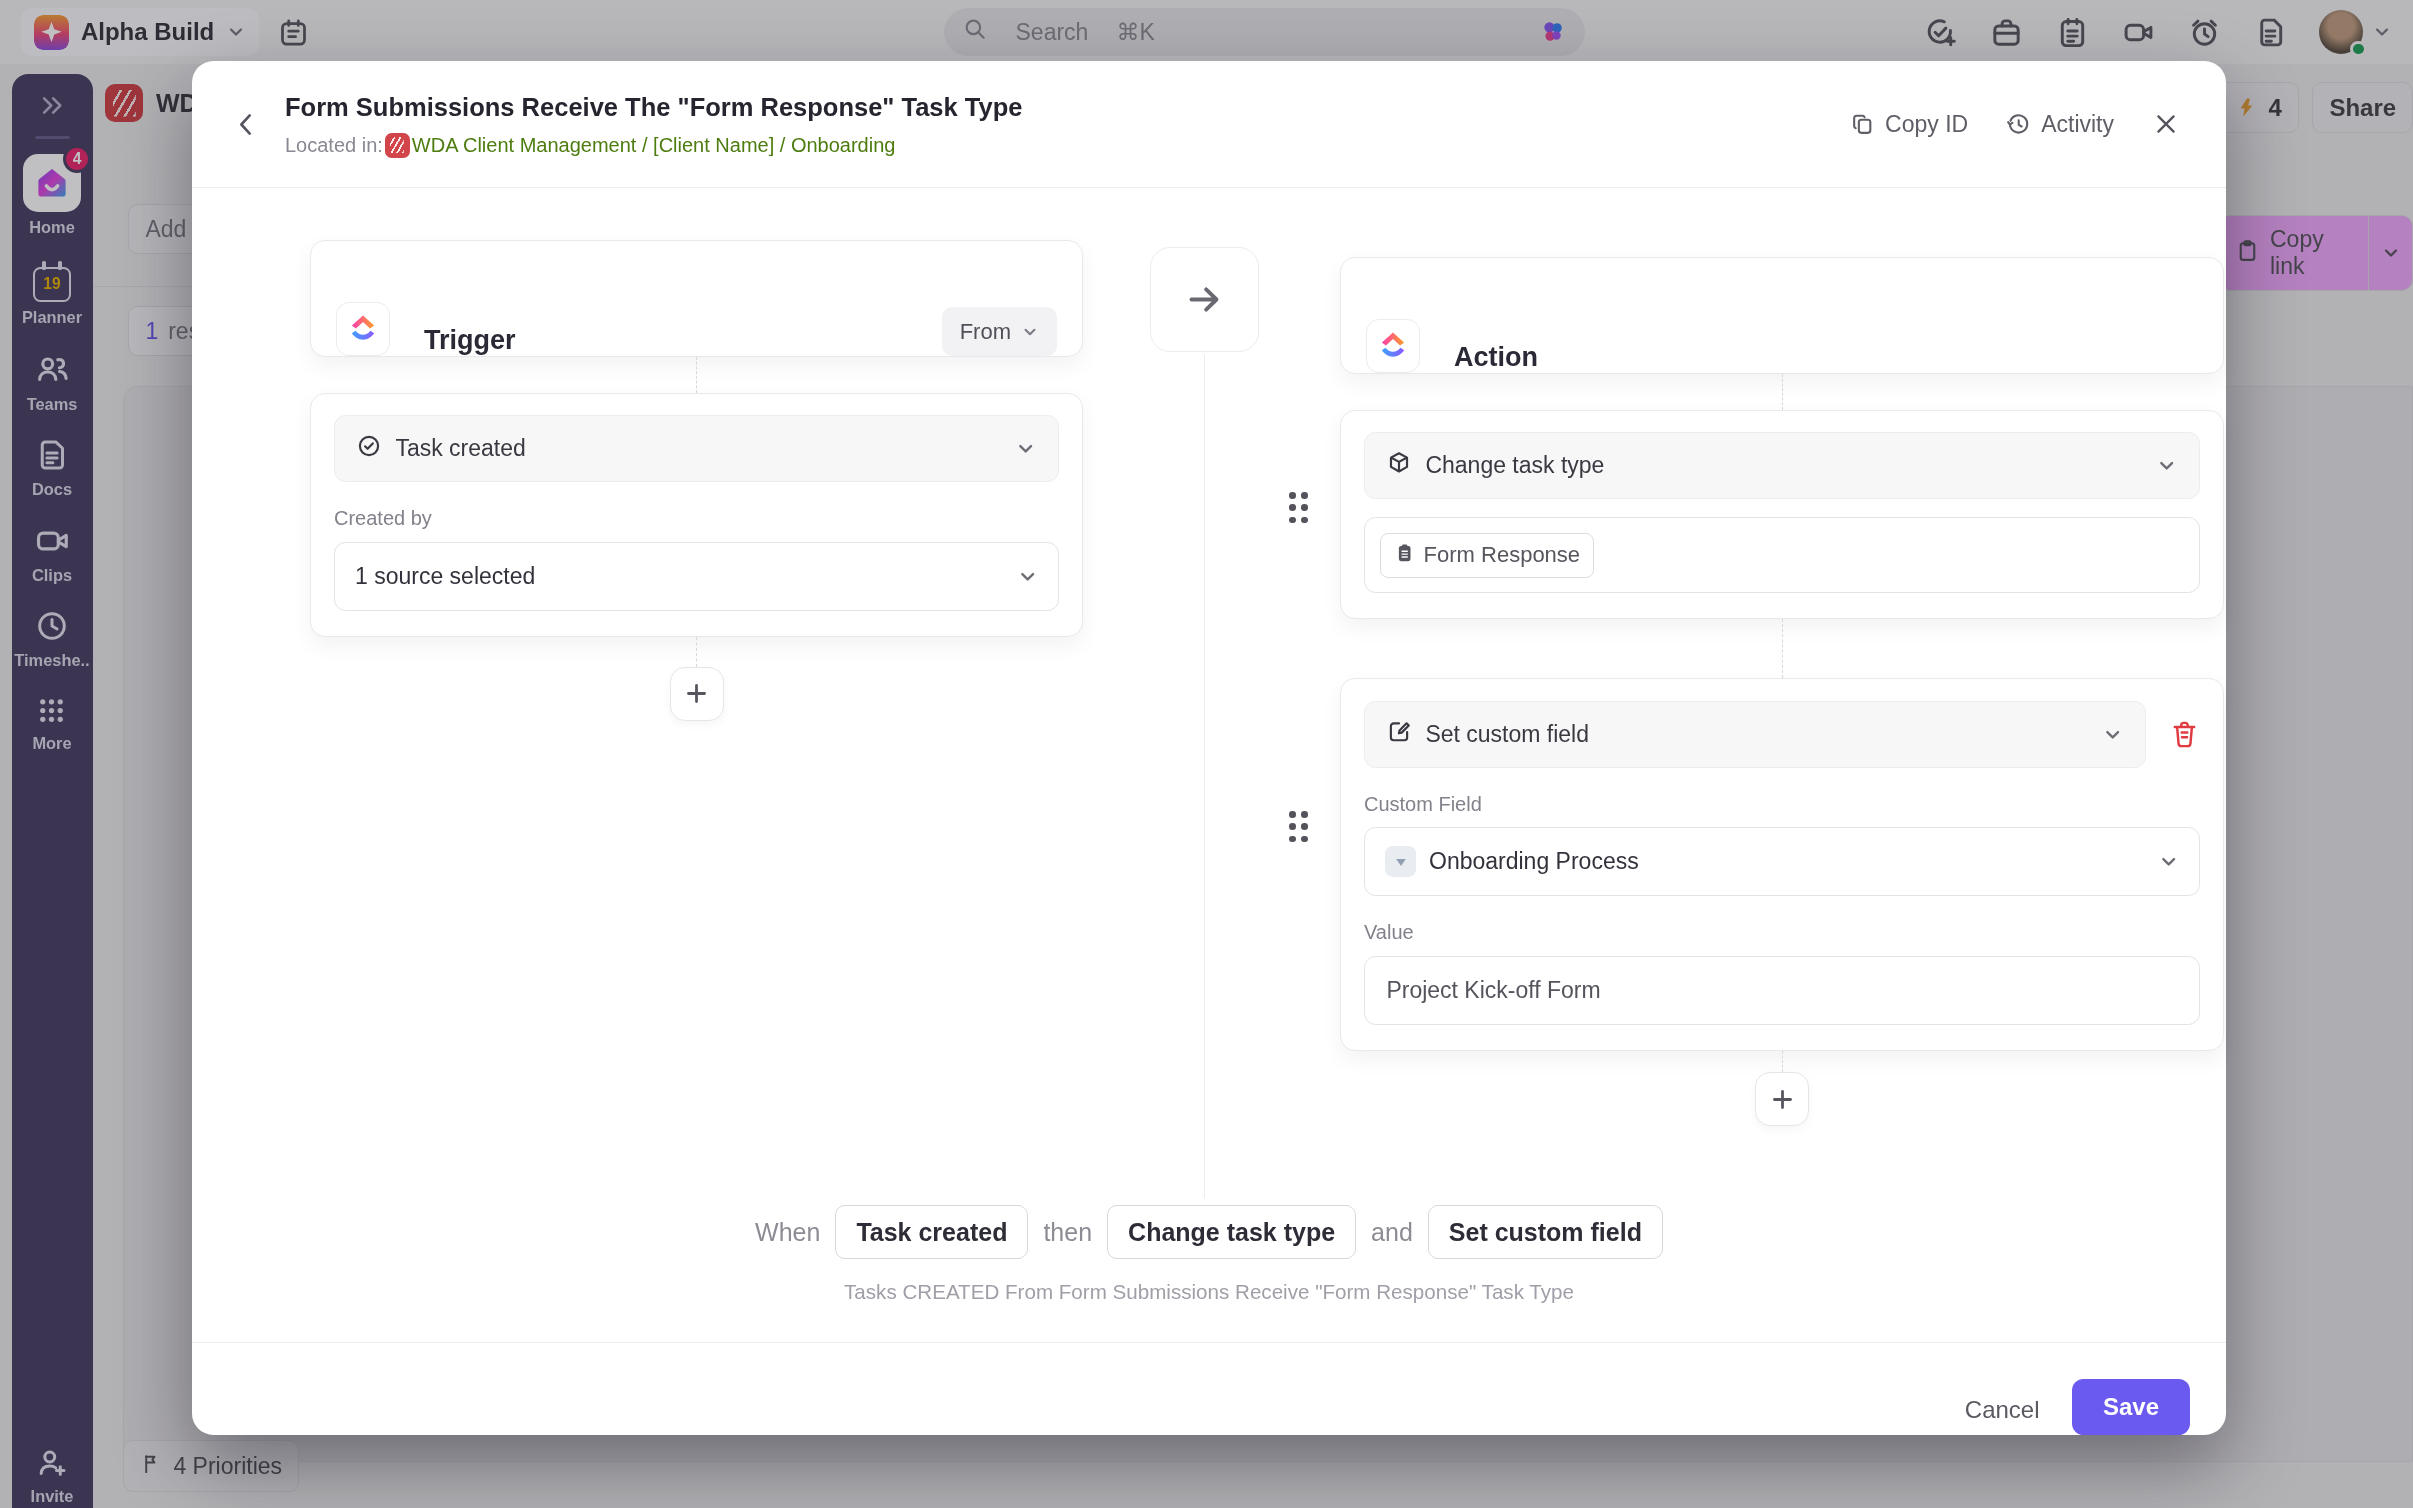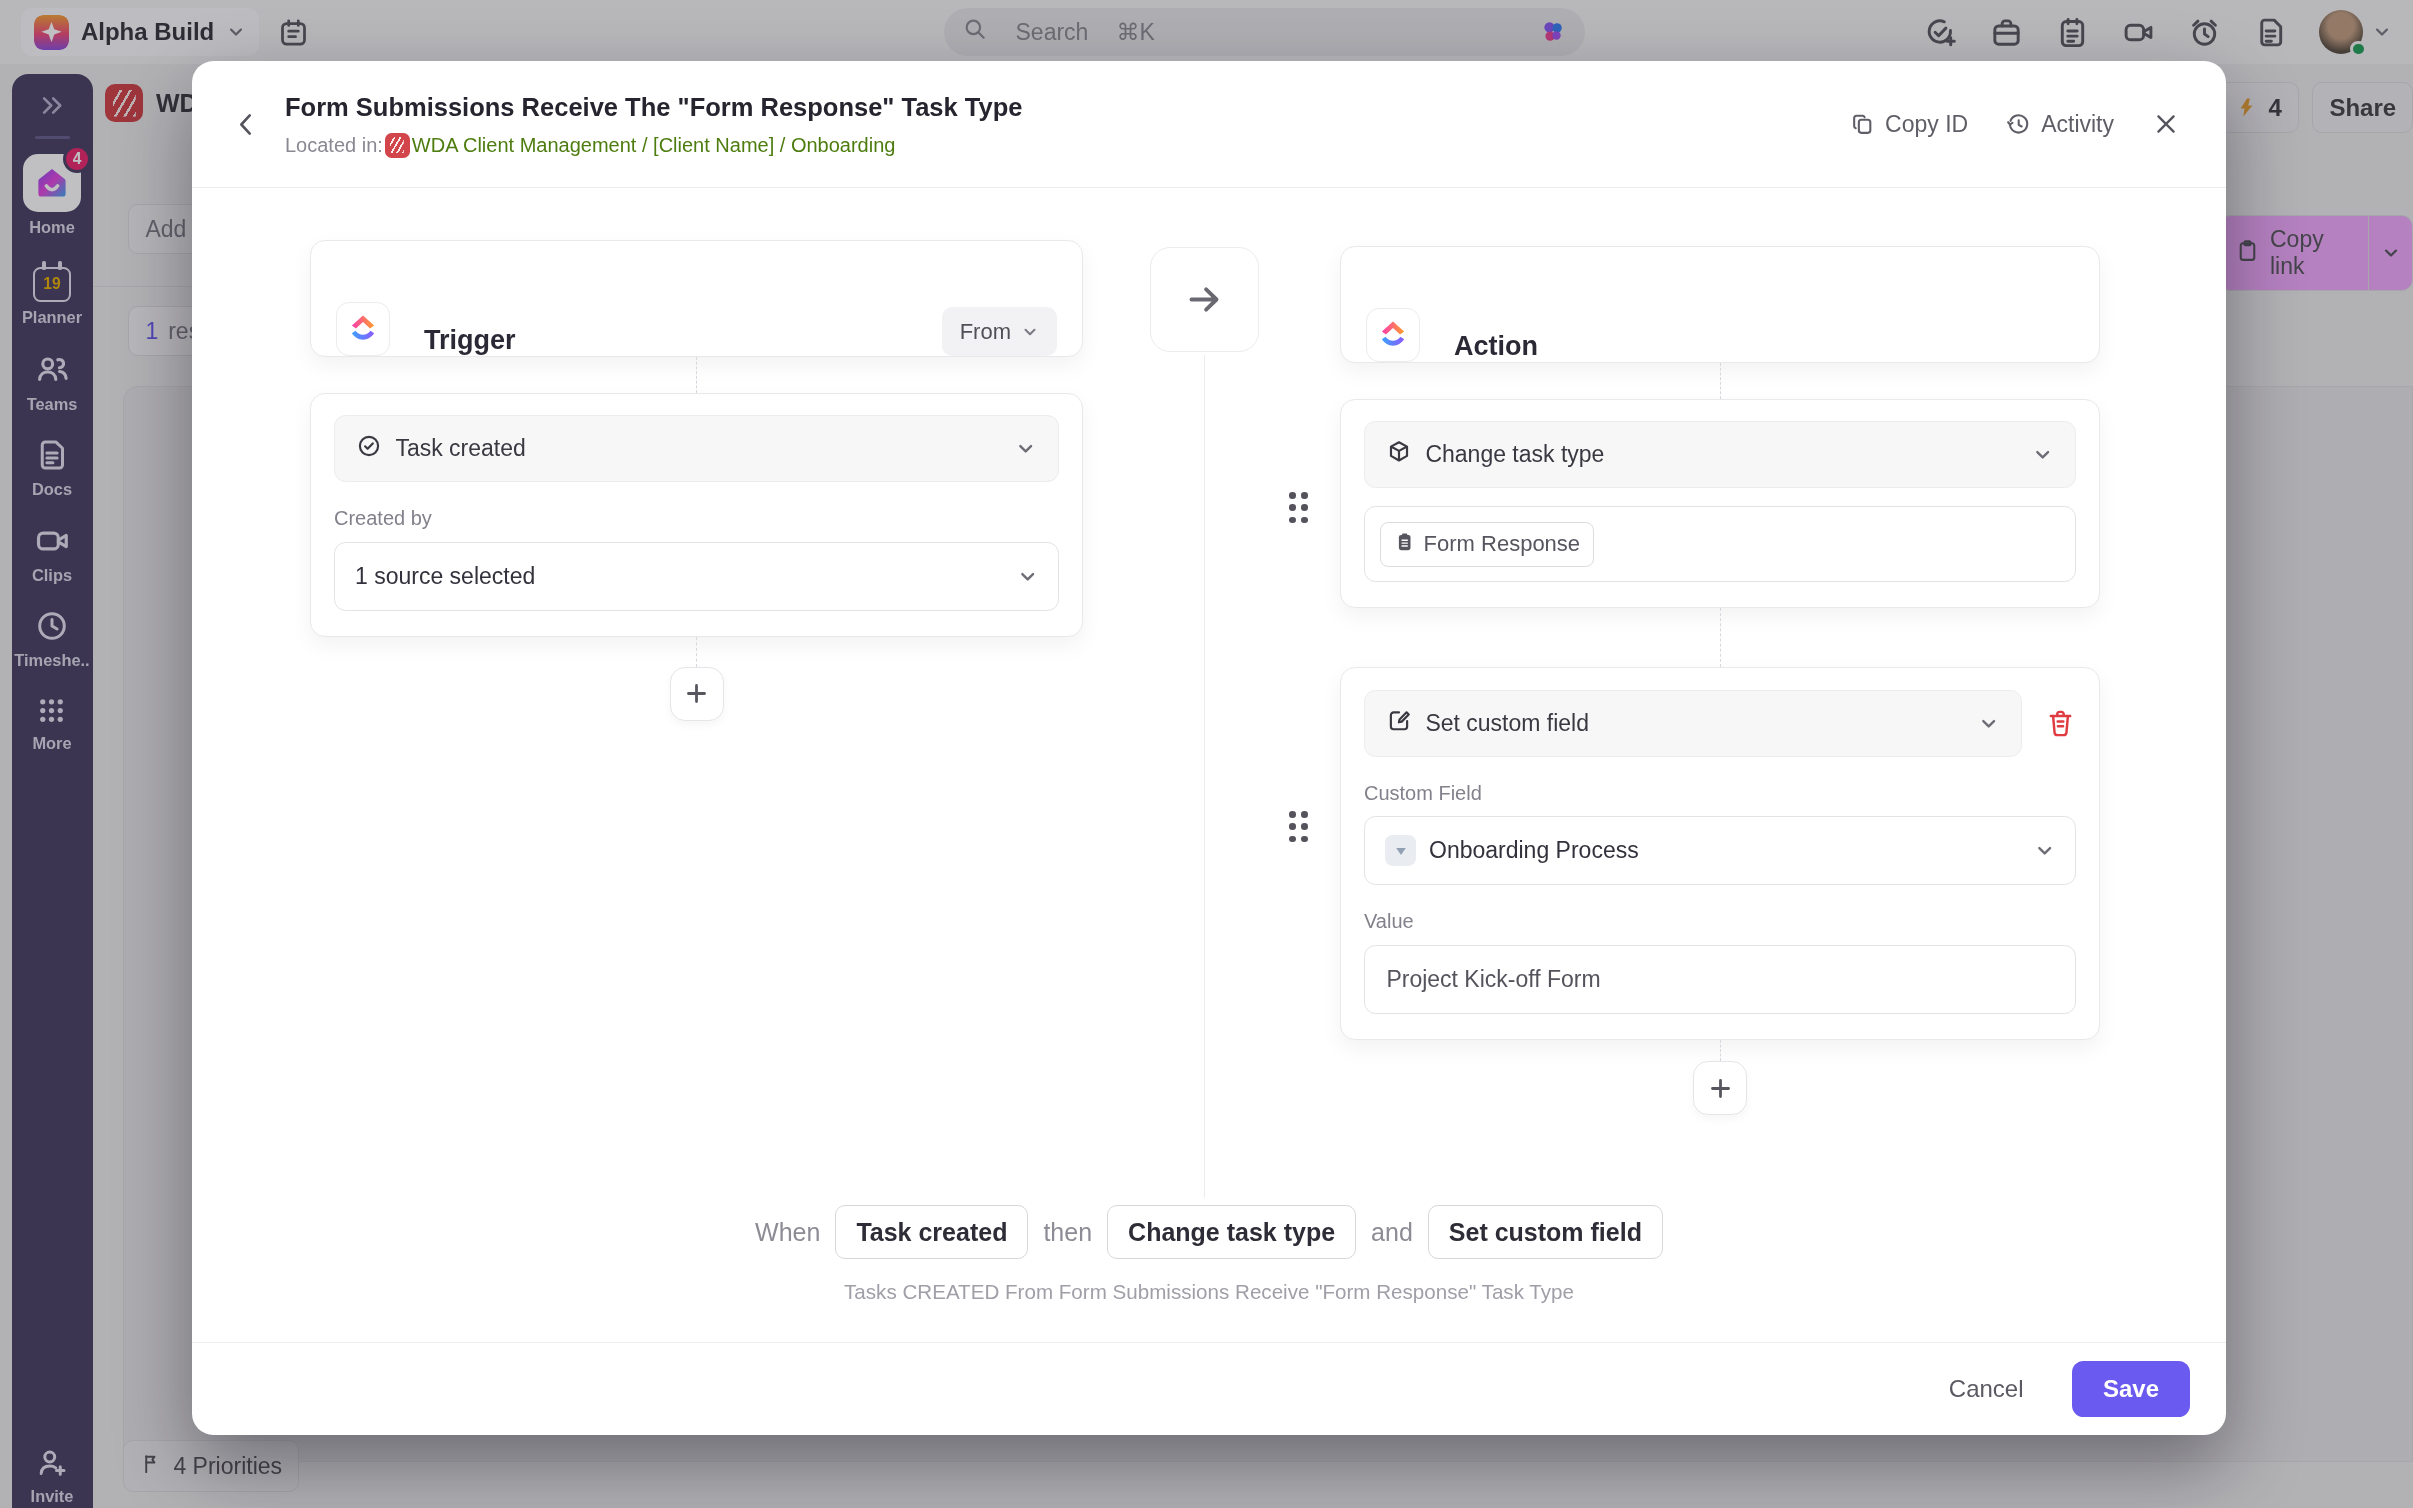--- a/index.html
+++ b/index.html
@@ -67,21 +67,21 @@
   .m-located{display:flex;align-items:center;gap:2px;font-size:20px}
   .m-located .pre{color:#8a8892}
   .m-located .crumb{color:#4d7c0f}
   .wda-mini{width:25px;height:25px;border-radius:6.6px;background:#d2464b;background-image:repeating-linear-gradient(120deg,rgba(255,255,255,0) 0 3.3px,rgba(255,255,255,.9) 3.3px 5px);background-size:55% 65%;background-repeat:no-repeat;background-position:center}
   .m-actions{margin-left:auto;display:flex;align-items:center;gap:38px}
   .m-act-btn{display:flex;align-items:center;gap:10px;color:#5f5d66;font-size:23px;cursor:pointer}
   .m-close{display:flex;color:#55535c;cursor:pointer}
 
   .col{position:absolute;display:flex;flex-direction:column}
   .col-trigger{left:118px;top:179px;width:773px}
-  .col-action{left:1148px;top:185px;width:760px}
+  .col-action{left:1148px;top:196px;width:884px}
   .hcard{background:#fff;border:1.2px solid #e9e9ec;border-radius:15px;box-shadow:0 8.2px 21.4px rgba(20,18,28,.05);height:117px;display:flex;align-items:flex-end;padding:0 25px;gap:34px}
   .cu-tile{width:54px;height:54px;border:1.2px solid #ececef;border-radius:13px;display:flex;align-items:center;justify-content:center;background:#fff}
   .hcard .h-name{font-size:27px;font-weight:700;color:#2b2935}
   .tasks-pill{margin-left:auto;display:flex;align-items:center;gap:10px;background:#f2f1f4;border-radius:10px;padding:11.5px 18px;font-size:22px;color:#514f58;cursor:pointer}
   .bcard{background:#fff;border:1.2px solid #e9e9ec;border-radius:15px;box-shadow:0 8.2px 21.4px rgba(20,18,28,.05);padding:21.4px 23px 25px;display:flex;flex-direction:column}
   .sel{display:flex;align-items:center;gap:13px;border-radius:11.5px;font-size:23px;cursor:pointer}
   .sel .chevr{margin-left:auto;color:#6e6c75;display:flex}
   .sel-gray{background:#f7f7f8;border:1.2px solid #ececef;height:67px;padding:0 21.4px;color:#3a3840;font-weight:500}
   .sel-white{background:#fff;border:1.2px solid #e3e3e7;height:69px;padding:0 20px;color:#33313b}
   .fld-label{font-size:20px;color:#83818b;margin:25px 0 11.5px}
@@ -99,21 +99,21 @@
   .vline{position:absolute;left:1012px;top:294px;height:843px;width:1.2px;background:#ececee}
   .grip{position:absolute;display:grid;grid-template-columns:repeat(2,6.6px);grid-auto-rows:6.6px;gap:5.8px;cursor:grab}
   .grip i{width:6.6px;height:6.6px;border-radius:50%;background:#55525c}
   .grip1{left:1097px;top:431px}.grip2{left:1097px;top:750px}
 
   .summary{position:absolute;left:0;right:0;top:1144px;display:flex;flex-direction:column;align-items:center;gap:21.4px}
   .sum-row{display:flex;align-items:center;gap:15px;font-size:25px;color:#8d8b94}
   .sum-chip{border:1.2px solid #d8d7dc;border-radius:10px;padding:11.5px 20px;font-size:25px;font-weight:700;color:#2e2c36;background:#fff;cursor:pointer}
   .sum-desc{font-size:20.6px;color:#a09ea7}
 
-  .m-footer{position:absolute;left:0;right:0;bottom:0;height:93px;border-top:1.2px solid #ededf0;display:flex;align-items:center;justify-content:flex-end;gap:32px;padding:0 36px;border-radius:0 0 21.4px 21.4px}
+  .m-footer{position:absolute;left:0;right:0;bottom:0;height:93px;border-top:1.2px solid #ededf0;display:flex;align-items:flex-end;justify-content:flex-end;gap:16px;padding:0 36px;border-radius:0 0 21.4px 21.4px}
   .cancel-btn{font-size:24px;color:#5b5962;cursor:pointer;padding:11.5px 16.4px}
   .save-btn{background:#6b5af0;color:#fff;font-size:24px;font-weight:700;border-radius:11.5px;padding:14px 31px;cursor:pointer}
 </style>
 </head>
 <body>
 
 <svg width="0" height="0" style="position:absolute">
   <defs>
     <linearGradient id="gTop" x1="0" y1="0" x2="1" y2="0">
         <stop offset="0" stop-color="#fa3cae"></stop>

